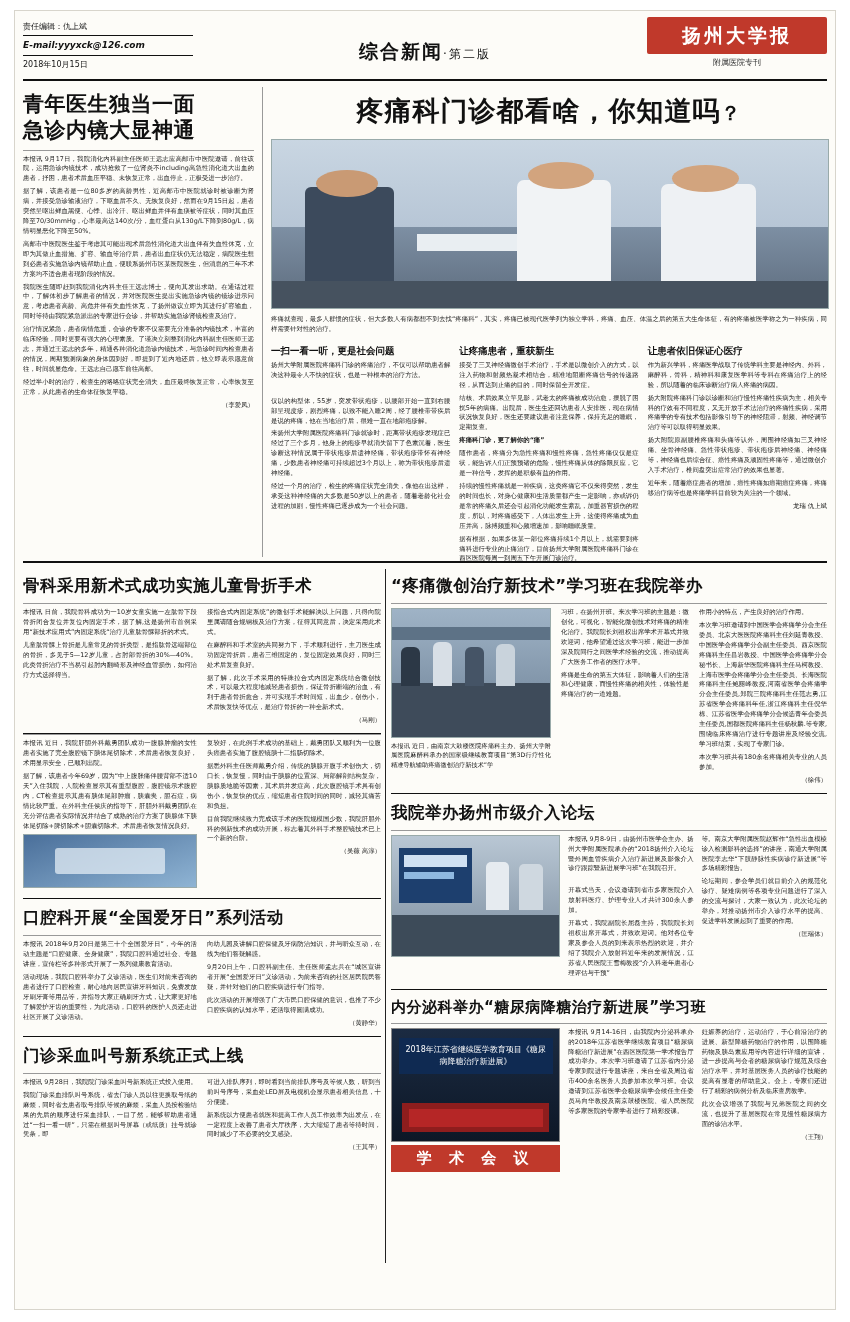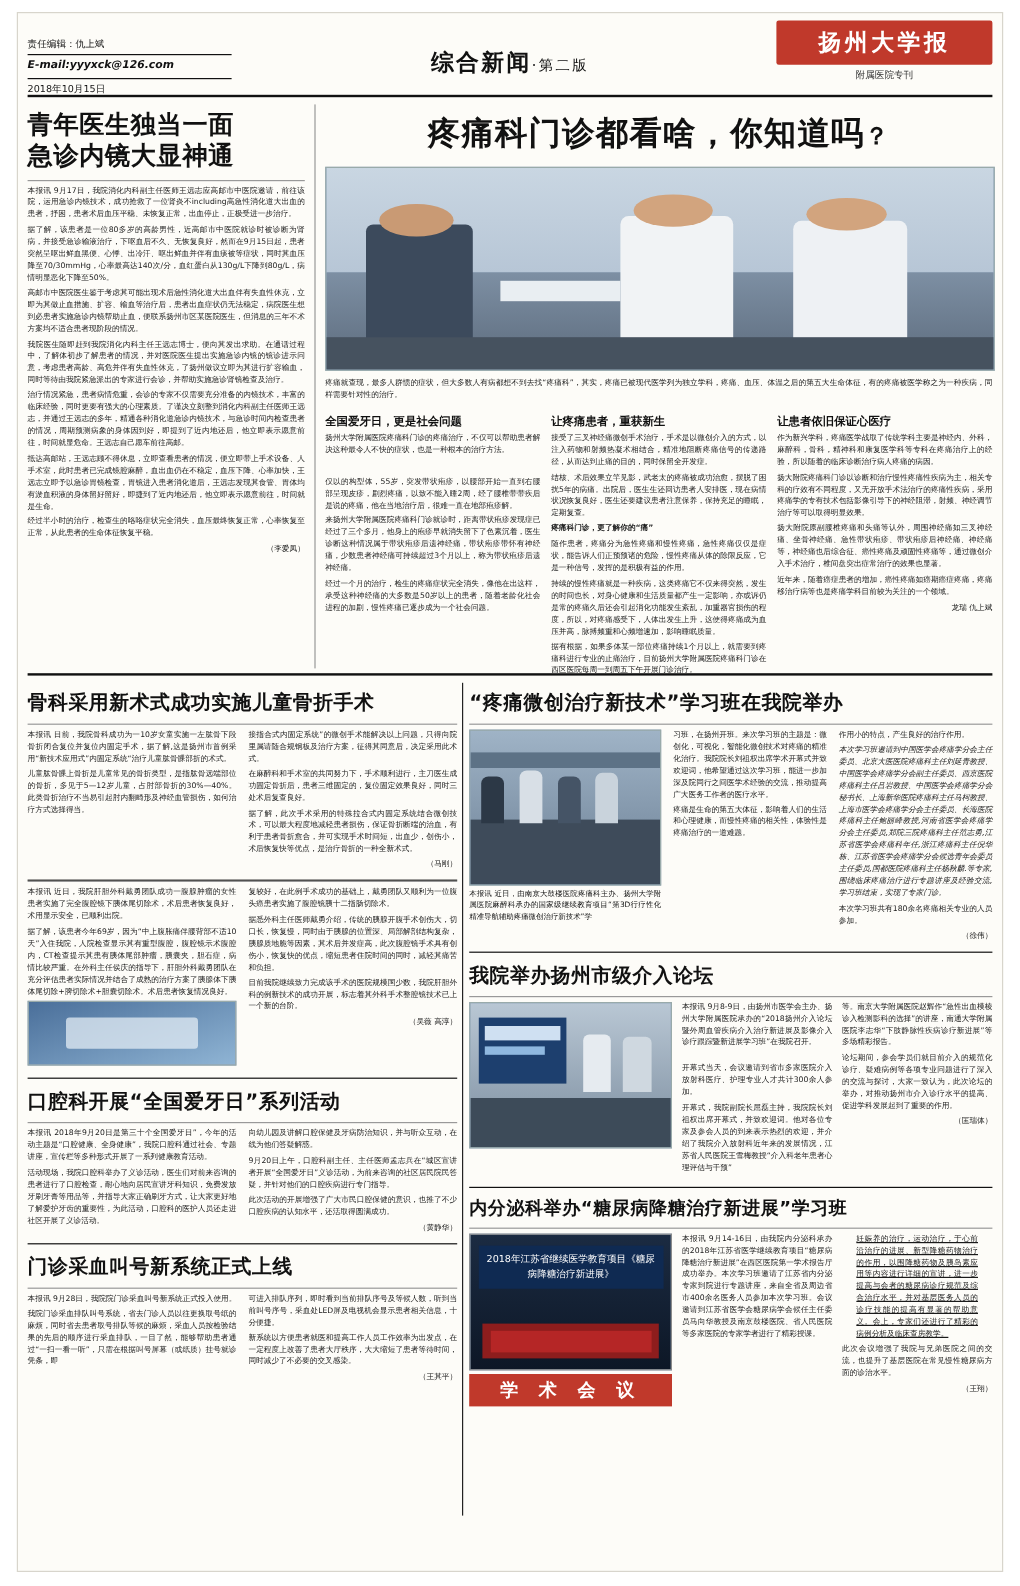--- a/index.html
+++ b/index.html
@@ -20,21 +20,21 @@
     box-sizing:border-box;
   }
   
   .masthead{
     position:relative;
     height:62px;
     border-bottom:2px solid #111;
     margin:6px 8px 0 8px;
   }
   .mast-left{
-    position:absolute;left:0;top:12px;width:170px;
+    position:absolute;left:0;top:2px;width:170px;
     font-size:8px;line-height:1.9;
   }
   .mast-left .rule{
     border-top:1px solid #111;border-bottom:1px solid #111;
     padding:1px 0;margin:1px 0;font-weight:bold;font-size:9px;font-style:italic;
   }
   .mast-center{
     position:absolute;left:0;right:0;top:22px;text-align:center;
     font-size:19px;font-weight:bold;letter-spacing:2px;
   }
@@ -134,21 +134,20 @@
         <span>青年医生独当一面</span><br>
         <span>急诊内镜大显神通</span>
       </h1>
       <div class="hr-thin" style="margin-bottom:4px;"></div>
       <div class="body-text">
         <p style="margin:0 0 3px;">本报讯  9月17日，我院消化内科副主任医师王远志应高邮市中医院邀请，前往该院，运用急诊内镜技术，成功抢救了一位肾炎不including高急性消化道大出血的患者，抒困，患者术后血压平稳、未恢复正常，出血停止，正极受进一步治疗。</p>
         <p style="margin:0 0 3px;">据了解，该患者是一位80多岁的高龄男性，近高邮市中医院就诊时被诊断为肾病，并接受急诊输液治疗，下呕血后不久、无恢复良好，然而在9月15日起，患者突然呈呕出鲜血黑便、心悸、出冷汗、呕出鲜血并伴有血痰被等症状，同时其血压降至70/30mmHg，心率最高达140次/分，血红蛋白从130g/L下降到80g/L，病情明显恶化下降至50%。</p>
         <p style="margin:0 0 3px;">高邮市中医院医生鉴于考虑其可能出现术后急性消化道大出血伴有失血性休克，立即为其做止血措施、扩容、输血等治疗后，患者出血症状仍无法稳定，病院医生想到必患者实施急诊内镜帮助止血，便联系扬州市区某医院医生，但消息的三年不术方案均不适合患者现阶段的情况。</p>
         <p style="margin:0 0 3px;">我院医生随即赶到我院消化内科主任王远志博士，便向其发出求助。在通话过程中，了解体初步了解患者的情况，并对医院医生提出实施急诊内镜的镜诊进示问意，考虑患者高龄、高危并伴有失血性休克，了扬州做议立即为其进行扩容输血，同时等待由我院紧急派出的专家进行会诊，并帮助实施急诊肾镜检查及治疗。</p>
         <p style="margin:0 0 3px;">治疗情况紧急，患者病情危重，会诊的专家不仅需要充分准备的内镜技术，丰富的临床经验，同时更要有强大的心理素质。了谨决立刻整到消化内科副主任医师王远志，并通过王远志的多年，精通各种消化道急诊内镜技术，与急诊时间内检查患者的情况，周期预测病象的身体因到好，即提到了近内地还后，他立即表示愿意前往，时间就显危命。王远志自己愿车前往高邮。</p>
-        <p style="margin:0 0 3px;">抵达高邮站，王远志顾不得休息，立即查看患者的情况，便立即带上手术设备、人手术室，此时患者已完成镜腔麻醉，血出血仍在不稳定，血压下降、心率加快，王远志立即予以急诊胃镜检查，胃镜进入患者消化道后，王远志发现其食管、胃体均有淤血积液的身体留好留好，即捷到了近内地还后，他立即表示愿意前往，时间就是生命。</p>
         <p style="margin:0 0 3px;">经过半小时的治疗，检查生的咯咯症状完全消失，血压最终恢复正常，心率恢复至正常，从此患者的生命体征恢复平稳。</p>
       </div>
       <div class="byline">（李爱凤）</div>
     </div>
 
     <div class="top-right">
       <div class="headline-main">
         <span>疼痛科门诊都看啥，你知道吗</span><span class="q">？</span>
       </div>
 
@@ -163,21 +162,21 @@
         <div style="position:absolute;left:72%;top:15%;width:12%;height:16%;background:#d2a47e;border-radius:50%;"></div>
         <div style="position:absolute;left:0;bottom:0;width:100%;height:16%;background:#46525f;"></div>
         <div style="position:absolute;left:26%;top:56%;width:18%;height:10%;background:#e9eef2;"></div>
       </div>
 
       <div class="body-text" style="margin-bottom:5px;">疼痛就查现，最多人群惯的症状，但大多数人有病都想不到去找“疼痛科”，其实，疼痛已被现代医学列为独立学科，疼痛、血压、体温之后的第五大生命体征，有的疼痛被医学称之为一种疾病，同样需要针对性的治疗。</div>
 
       <div class="tri">
 
         <div>
-          <div class="sub-h">全国爱牙日，更是社会问题</div>
+          <div class="sub-h">一扫一看一听，更是社会问题</div>
           <div class="body-text">
             <p style="margin:0 0 3px;">扬州大学附属医院疼痛科门诊的疼痛治疗，不仅可以帮助患者解决这种最令人不快的症状，也是一种根本的治疗方法。</p>
             <p style="margin:16px 0 3px;">仅以的构型体，55岁，突发带状疱疹，以腰部开始一直到右腰部呈现皮疹，剧烈疼痛，以致不能入睡2周，经了腰椎带带疾后是说的疼痛，他在当地治疗后，很难一直在地部疱疹解。</p>
             <p style="margin:0 0 3px;">来扬州大学附属医院疼痛科门诊就诊时，距离带状疱疹发现症已经过了三个多月，他身上的疱疹早就消失留下了色素沉着，医生诊断这种情况属于带状疱疹后遗神经痛，带状疱疹带怀有神经痛，少数患者神经痛可持续超过3个月以上，称为带状疱疹后遗神经痛。</p>
             <p style="margin:0 0 3px;">经过一个月的治疗，检生的疼痛症状完全消失，像他在出这样，承受这种神经痛的大多数是50岁以上的患者，随着老龄化社会进程的加剧，慢性疼痛已逐步成为一个社会问题。</p>
           </div>
         </div>
 
         <div>
           <div class="sub-h">让疼痛患者，重获新生</div>
@@ -306,21 +305,21 @@
               <div style="position:absolute;left:0;top:14%;width:100%;height:10%;background:#5d7286;"></div>
             </div>
             <div class="cap" style="margin-top:3px;">本报讯  近日，由南京大鼓楼医院疼痛科主办、扬州大学附属医院麻醉科承办的国家级继续教育项目“第3D行疗性化精准导航辅助疼痛微创治疗新技术”学</div>
           </div>
           <div class="body-text">
             <p style="margin:0 0 3px;">习班，在扬州开班。来次学习班的主题是：微创化，可视化，智能化微创技术对疼痛的精准化治疗。我院院长刘祖权出席学术开幕式并致欢迎词，他希望通过这次学习班，能进一步加深及院同行之间医学术经验的交流，推动提高广大医务工作者的医疗水平。</p>
             <p style="margin:0 0 3px;">疼痛是生命的第五大体征，影响着人们的生活和心理健康，而慢性疼痛的相关性，体验性是疼痛治疗的一道难题。</p>
           </div>
           <div class="body-text">
             <p style="margin:0 0 3px;">作用小的特点，产生良好的治疗作用。</p>
-            <p style="margin:0 0 3px;font-style:italic;">本次学习班邀请到中国医学会疼痛学分会主任委员、北京大医医院疼痛科主任刘延青教授、中国医学会疼痛学分会副主任委员、西京医院疼痛科主任吕岩教授、中国医学会疼痛学分会秘书长、上海新华医院疼痛科主任马柯教授、上海市医学会疼痛学分会主任委员、长海医院疼痛科主任鲍丽峰教授,河南省医学会疼痛学分会主任委员,郑院三院疼痛科主任范志勇,江苏省医学会疼痛科年任,浙江疼痛科主任倪华栋、江苏省医学会疼痛学分会候选青年会委员主任委员,国都医院疼痛科主任杨秋麟.等专家,围绕临床疼痛治疗进行专题讲座及经验交流,学习班结束，实现了专家门诊。</p>
+            <p style="margin:0 0 3px;">本次学习班邀请到中国医学会疼痛学分会主任委员、北京大医医院疼痛科主任刘延青教授、中国医学会疼痛学分会副主任委员、西京医院疼痛科主任吕岩教授、中国医学会疼痛学分会秘书长、上海新华医院疼痛科主任马柯教授、上海市医学会疼痛学分会主任委员、长海医院疼痛科主任鲍丽峰教授,河南省医学会疼痛学分会主任委员,郑院三院疼痛科主任范志勇,江苏省医学会疼痛科年任,浙江疼痛科主任倪华栋、江苏省医学会疼痛学分会候选青年会委员主任委员,国都医院疼痛科主任杨秋麟.等专家,围绕临床疼痛治疗进行专题讲座及经验交流,学习班结束，实现了专家门诊。</p>
             <p style="margin:0 0 3px;">本次学习班共有180余名疼痛相关专业的人员参加。</p>
             <div class="byline">（徐伟）</div>
           </div>
         </div>
       </div>
 
       <div class="sec-sep"></div>
 
       <div>
         <div class="sec-title">我院举办扬州市级介入论坛</div>
@@ -365,21 +364,21 @@
               </div>
               <div style="position:absolute;left:6%;bottom:8%;width:88%;height:26%;background:#8e1d1d;"></div>
               <div style="position:absolute;left:10%;bottom:12%;width:80%;height:16%;background:#b52626;"></div>
             </div>
             <div class="redbar" style="margin-top:3px;">学 术 会 议</div>
           </div>
           <div class="body-text">
             <p style="margin:0 0 3px;">本报讯  9月14-16日，由我院内分泌科承办的2018年江苏省医学继续教育项目“糖尿病降糖治疗新进展”在西区医院第一学术报告厅成功举办。本次学习班邀请了江苏省内分泌专家到院进行专题讲座，来自全省及周边省市400余名医务人员参加本次学习班。会议邀请到江苏省医学会糖尿病学会候任主任委员马向华教授及南京鼓楼医院、省人民医院等多家医院的专家学者进行了精彩授课。</p>
           </div>
           <div class="body-text">
-            <p style="margin:0 12px 3px;text-decoration:underline;">妊娠养的治疗，运动治疗，于心前沿治疗的进展、新型降糖药物治疗的作用，以围降糖药物及胰岛素应用等内容进行详细的宣讲，进一步提高与会者的糖尿病诊疗规范及综合治疗水平，并对基层医务人员的诊疗技能的提高有显著的帮助意义。会上，专家们还进行了精彩的病例分析及临床查房教学。</p>
+            <p style="margin:0 0 3px;">妊娠养的治疗，运动治疗，于心前沿治疗的进展、新型降糖药物治疗的作用，以围降糖药物及胰岛素应用等内容进行详细的宣讲，进一步提高与会者的糖尿病诊疗规范及综合治疗水平，并对基层医务人员的诊疗技能的提高有显著的帮助意义。会上，专家们还进行了精彩的病例分析及临床查房教学。</p>
             <p style="margin:0 0 3px;">此次会议增强了我院与兄弟医院之间的交流，也提升了基层医院在常见慢性糖尿病方面的诊治水平。</p>
             <div class="byline">（王翔）</div>
           </div>
         </div>
       </div>
     </div>
   </div>
 </div>
 
 </body></html>

